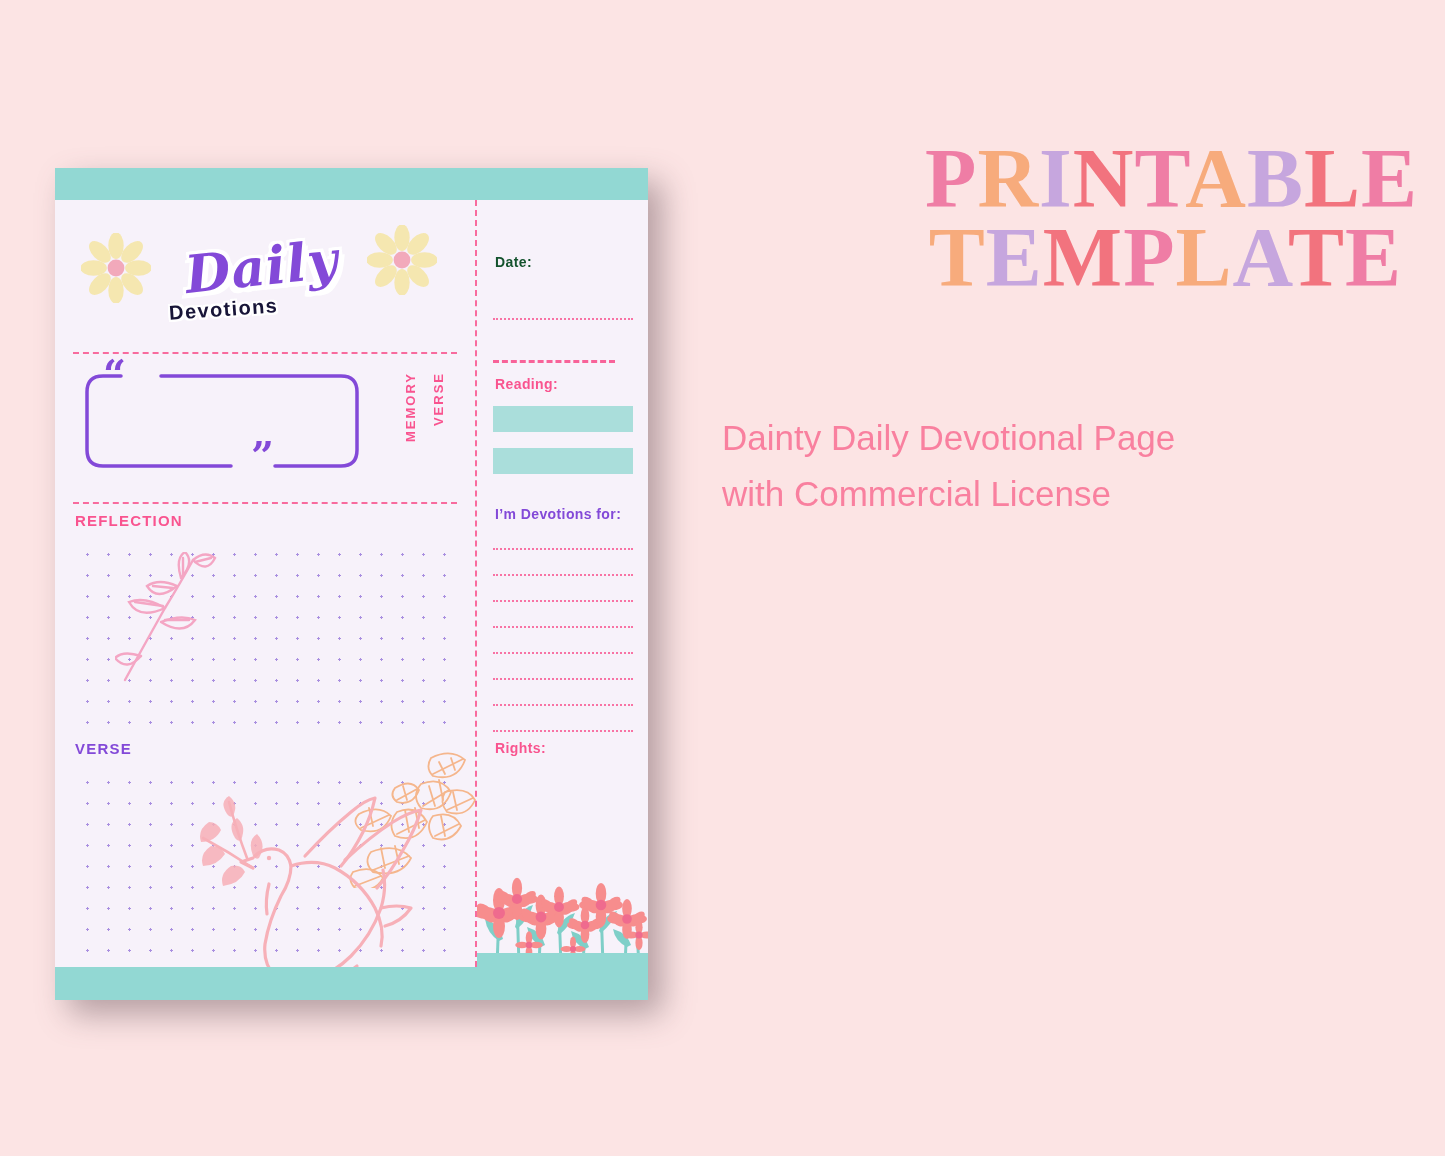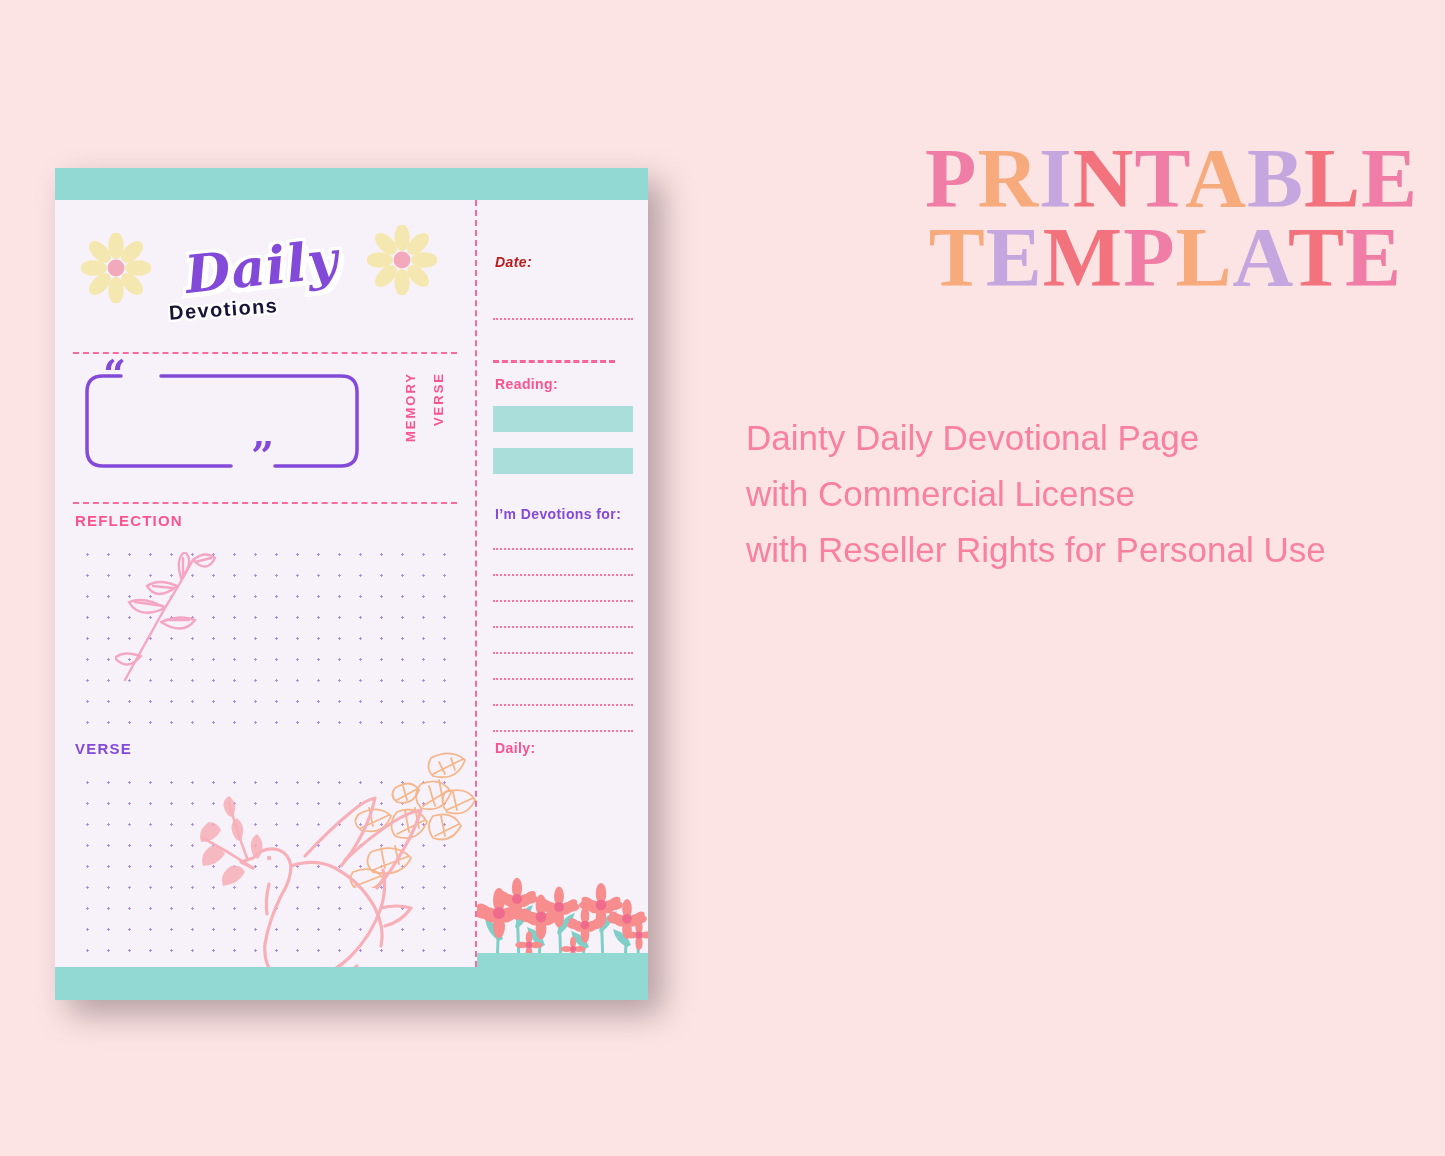--- a/index.html
+++ b/index.html
@@ -196,21 +196,21 @@
     left: 422px; top: 0;
     width: 171px; height: 100%;
   }
   .r-label {
     position: absolute;
     left: 18px;
     font-size: 14px;
     font-weight: bold;
     letter-spacing: .4px;
   }
-  .r-label.date     { top: 54px;  color: #b91c1c; font-style: italic; }
+  .r-label.date     { top: 54px;  color: #14532d; }
   .r-label.reading  { top: 176px; color: #f9548f; }
   .r-label.grateful { top: 306px; color: #8349d8; }
   .r-label.notes    { top: 540px; color: #f9548f; }
 
   .dotted-line {
     position: absolute;
     left: 16px;
     width: 140px;
     height: 0;
     border-top: 2.2px dotted #f9548f;
@@ -259,21 +259,20 @@
 
   .features {
     position: absolute;
     left: 722px;
     top: 410px;
     width: 690px;
     color: #f9809f;
     font-size: 35px;
     line-height: 1.6;
     font-family: "Liberation Sans", sans-serif;
-    margin-left: 24px;
   }
   .features div { white-space: nowrap; }
 </style>
 </head>
 <body style="background: rgb(252, 228, 228);">
 
 <div class="page-wrap">
   <div class="page">
 
     <div class="band top"></div>
@@ -437,21 +436,21 @@
         <div class="r-label grateful">I’m Devotions for:</div>
         <div class="dotted-line" style="top:348px"></div>
         <div class="dotted-line" style="top:374px"></div>
         <div class="dotted-line" style="top:400px"></div>
         <div class="dotted-line" style="top:426px"></div>
         <div class="dotted-line" style="top:452px"></div>
         <div class="dotted-line" style="top:478px"></div>
         <div class="dotted-line" style="top:504px"></div>
         <div class="dotted-line" style="top:530px"></div>
 
-        <div class="r-label notes">Daily:</div>
+        <div class="r-label notes">Rights:</div>
 
         <svg class="flower-strip" viewBox="0 0 171 110" preserveAspectRatio="none">
           <g stroke="#7fcfc8" stroke-width="3" fill="none" stroke-linecap="round">
             <path d="M 20 108 L 22 58"></path>
             <path d="M 42 108 L 40 44"></path>
             <path d="M 62 108 L 64 62"></path>
             <path d="M 84 108 L 82 52"></path>
             <path d="M 106 108 L 108 70"></path>
             <path d="M 126 108 L 124 50"></path>
             <path d="M 148 108 L 150 64"></path>
@@ -562,14 +561,13 @@
 </div>
 
 <div class="promo">
   <div class="headline line1"><span style="color: rgb(239, 125, 165);">P</span><span style="color: rgb(247, 171, 124);">R</span><span style="color: rgb(198, 166, 222);">I</span><span style="color: rgb(242, 115, 126);">N</span><span style="color: rgb(239, 125, 165);">T</span><span style="color: rgb(247, 171, 124);">A</span><span style="color: rgb(198, 166, 222);">B</span><span style="color: rgb(242, 115, 126);">L</span><span style="color: rgb(239, 125, 165);">E</span></div>
   <div class="headline line2"><span style="color: rgb(247, 171, 124);">T</span><span style="color: rgb(198, 166, 222);">E</span><span style="color: rgb(242, 115, 126);">M</span><span style="color: rgb(239, 125, 165);">P</span><span style="color: rgb(247, 171, 124);">L</span><span style="color: rgb(198, 166, 222);">A</span><span style="color: rgb(242, 115, 126);">T</span><span style="color: rgb(239, 125, 165);">E</span></div>
 </div>
 
 <div class="features" style="color: rgb(249, 128, 159);">
   <div>Dainty Daily Devotional Page</div>
   <div>with Commercial License</div>
-  <div>with Reseller Rights for Personal Use</div>
 </div>
 
 </body></html>

